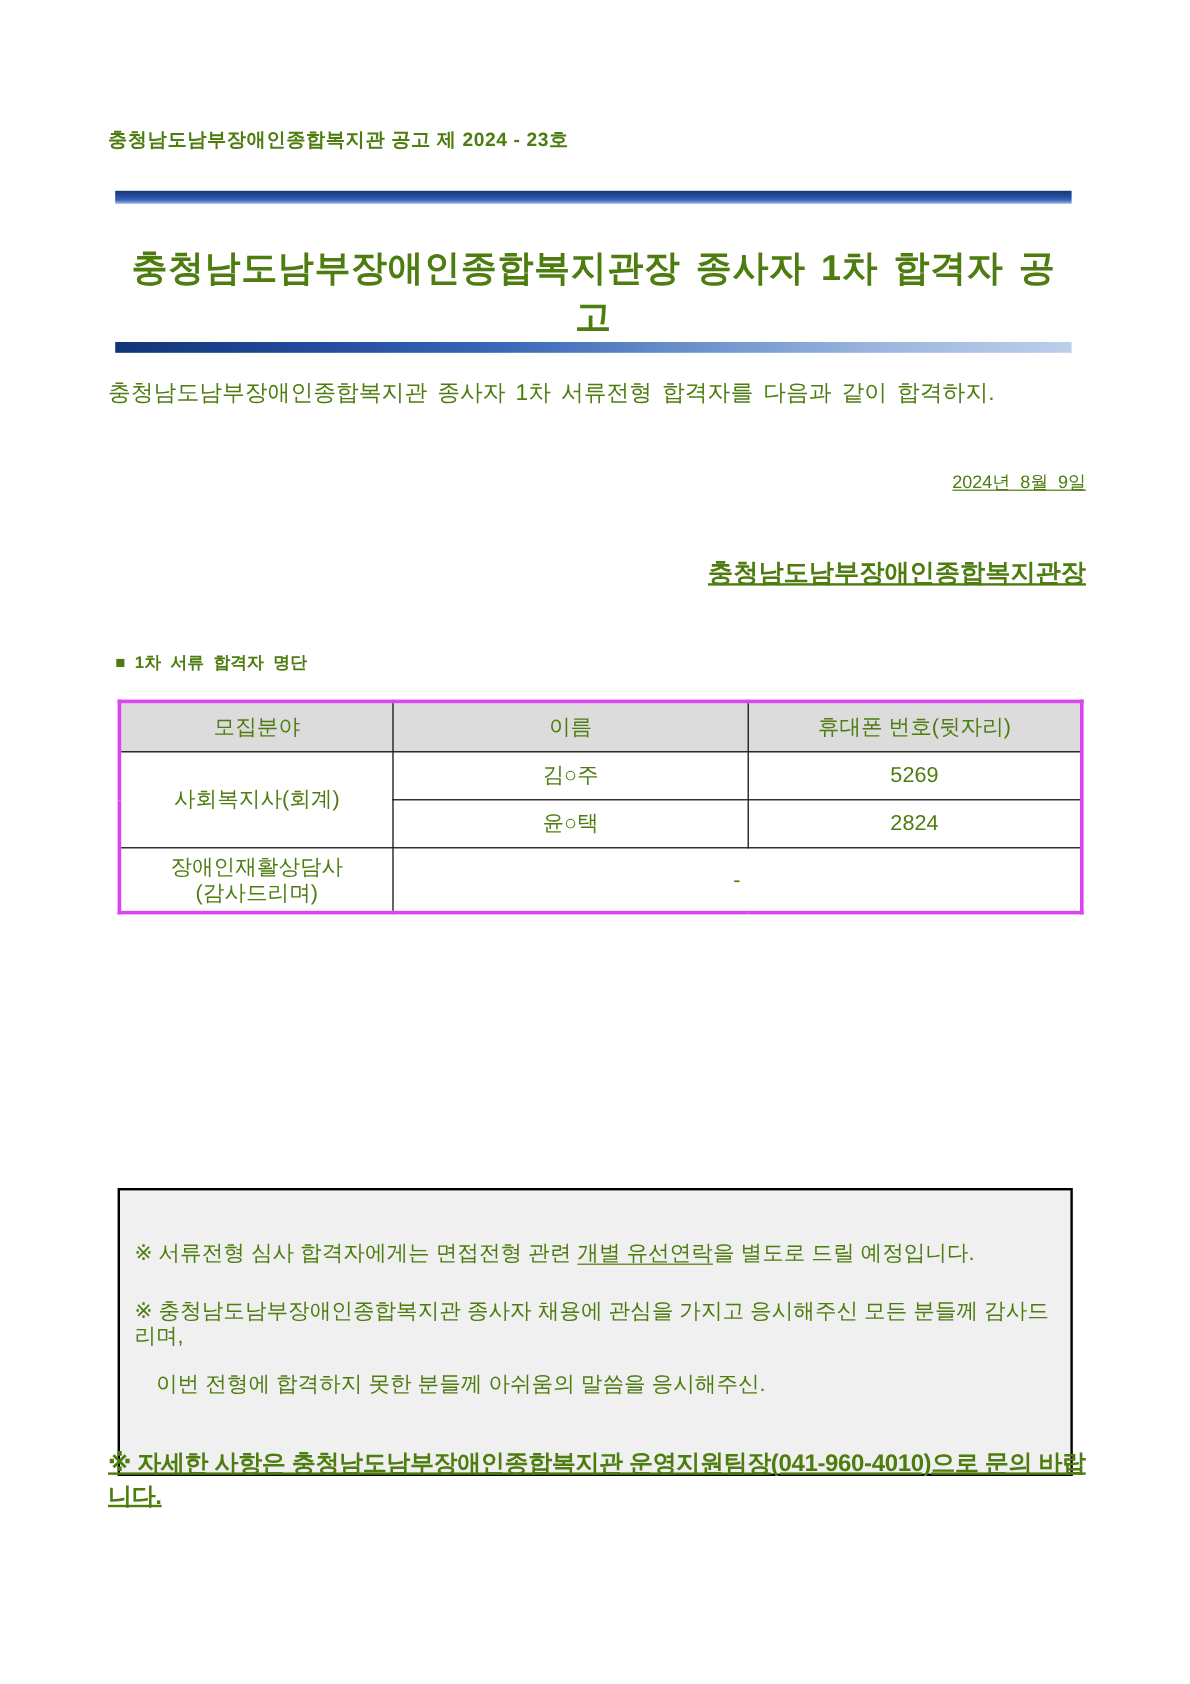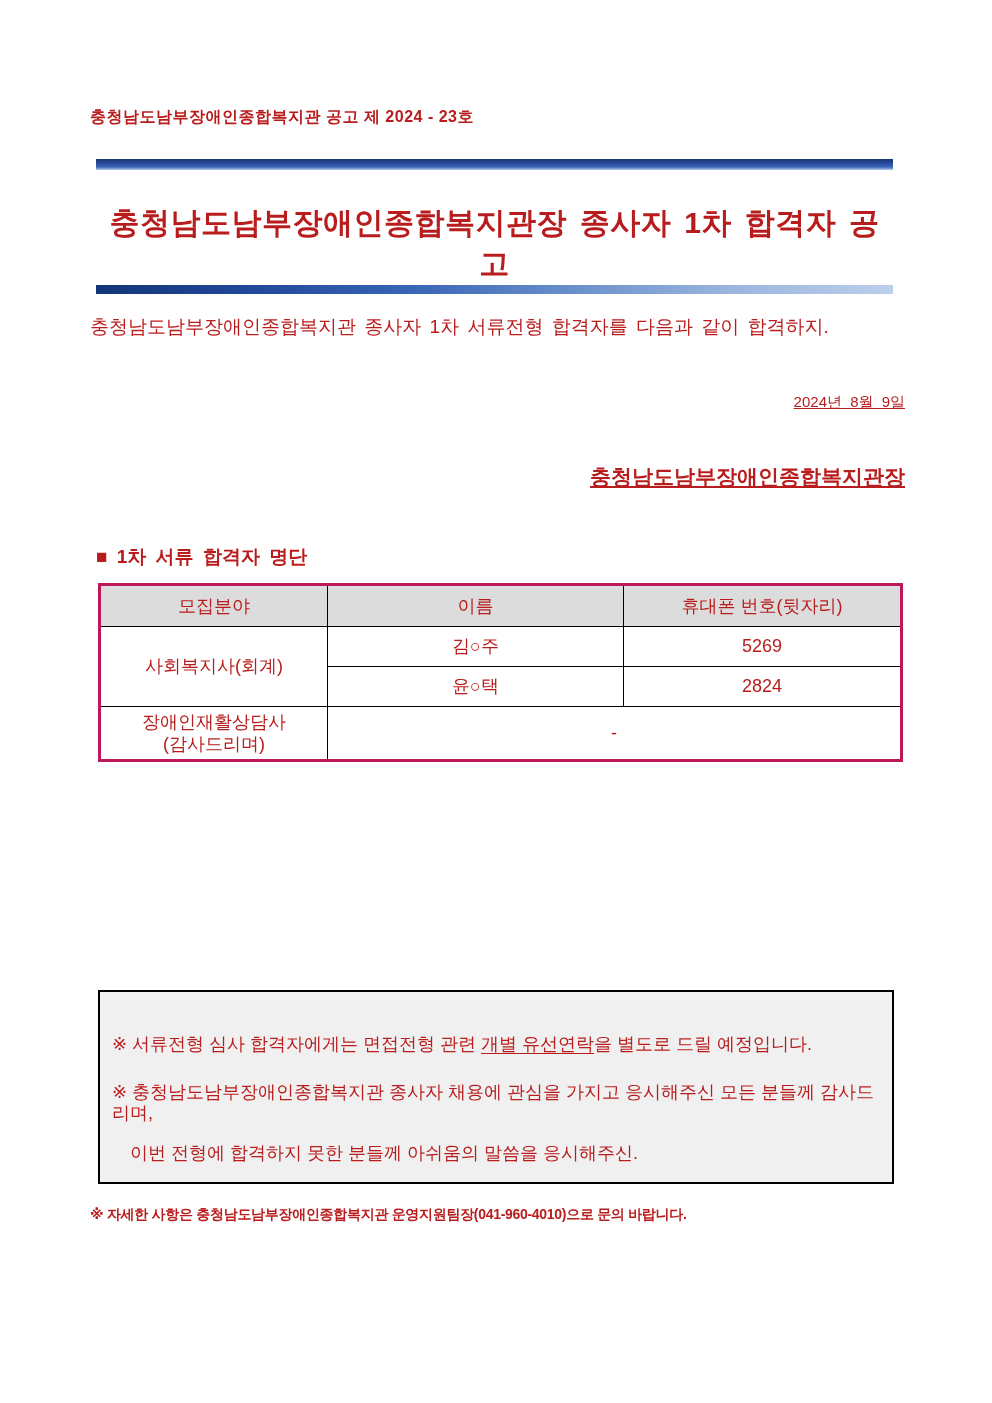--- a/index.html
+++ b/index.html
@@ -4,21 +4,21 @@
 <style>
   * { margin: 0; padding: 0; box-sizing: border-box; }
   html, body { background: #888; }
   .page {
     position: relative;
     width: 992px;
     height: 1403px;
     margin: 0 auto;
     background: #ffffff;
     font-family: "Liberation Sans", "DejaVu Sans", sans-serif;
-    color: #b91c1c;
+    color: #4d7c0f;
     overflow: hidden;
   }
 
   .doc-number {
     position: absolute;
     left: 90px;
     top: 107px;
     font-size: 16px;
     font-weight: bold;
     letter-spacing: 0.5px;
@@ -78,34 +78,34 @@
     top: 463px;
     font-size: 21px;
     font-weight: bold;
     text-decoration: underline;
   }
 
   .section-heading {
     position: absolute;
     left: 96px;
     top: 544px;
-    font-size: 19px;
+    font-size: 14px;
     font-weight: bold;
     word-spacing: 4px;
   }
 
   table.applicants {
     position: absolute;
     left: 98px;
     top: 583px;
     width: 802px;
     border-collapse: collapse;
     table-layout: fixed;
   }
-  table.applicants { border: 3px solid #be185d; }
+  table.applicants { border: 3px solid #d946ef; }
   table.applicants th,
   table.applicants td {
     border: 1.5px solid #000;
     text-align: center;
     vertical-align: middle;
     font-size: 18px;
     font-weight: normal;
     line-height: 1.25;
   }
   table.applicants th {
@@ -113,38 +113,39 @@
     height: 42px;
   }
   table.applicants td { height: 40px; }
   table.applicants tr.last-row td { height: 54px; }
 
   .notes-box {
     position: absolute;
     left: 98px;
     top: 990px;
     width: 796px;
-    height: 194px;
+    height: 240px;
     background: #f0f0f0;
     border: 2px solid #000;
     padding: 42px 16px 0 12px;
     font-size: 18px;
   }
   .notes-box .note-line { margin-bottom: 26px; line-height: 1.2; }
   .notes-box .note-line.continuation { margin-top: -8px; padding-left: 18px; }
   .underlined { text-decoration: underline; text-underline-offset: 3px; }
 
   .contact-note {
     position: absolute;
     left: 90px;
     top: 1206px;
     width: 815px;
-    font-size: 14px;
+    font-size: 20px;
     font-weight: bold;
     letter-spacing: -0.3px;
+    text-decoration: underline;
   }
 </style>
 </head>
 <body>
 
 <div class="page">
 
   <div class="doc-number">충청남도남부장애인종합복지관 공고 제 2024  -  23호</div>
 
   <div class="bar-top"></div>

